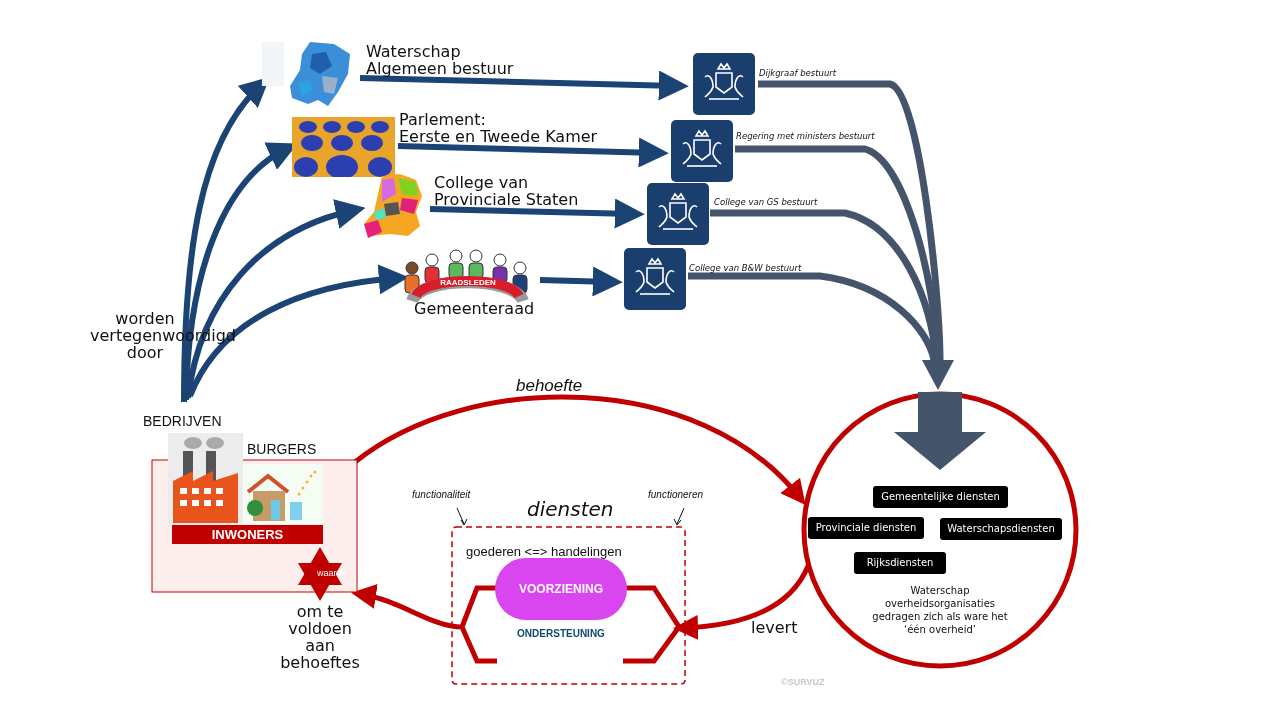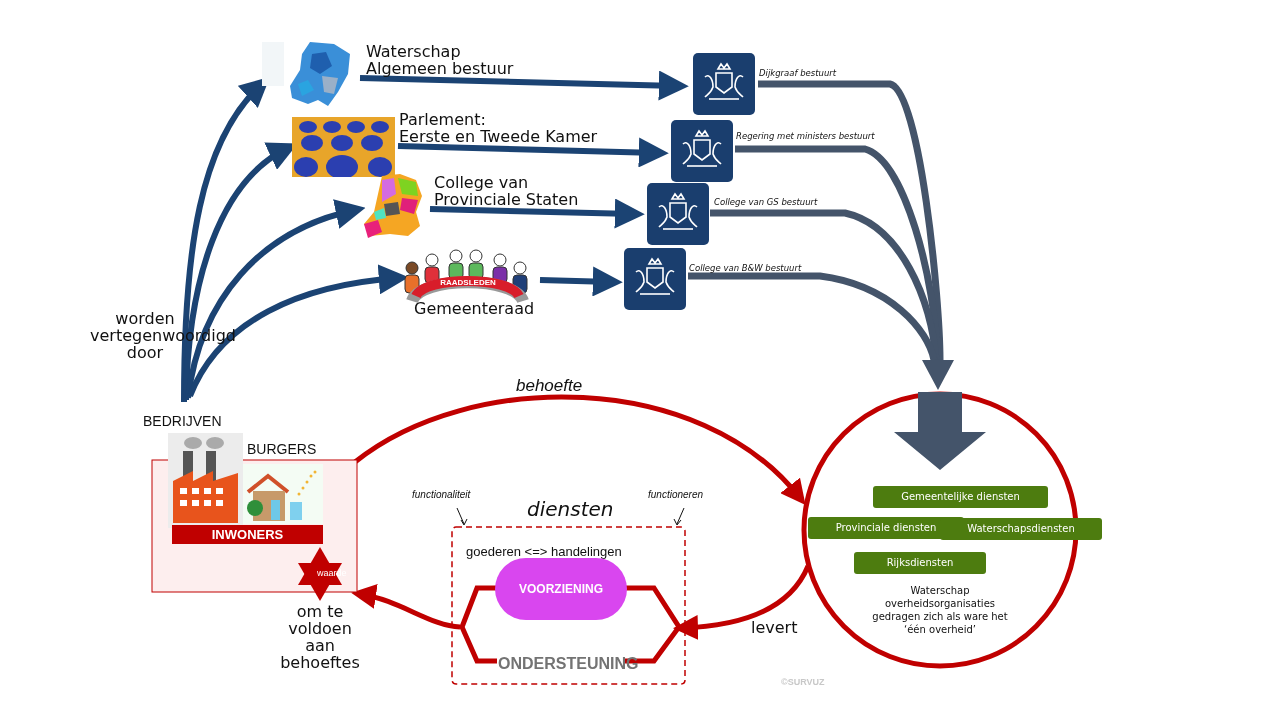--- a/index.html
+++ b/index.html
@@ -3,22 +3,22 @@
 <meta charset="utf-8">
 <style>
   html, body { margin:0; padding:0; }
   body { width:1280px; height:720px; position:relative; background:#ffffff; overflow:hidden;
          font-family:"Liberation Sans", sans-serif; color:#111; }
   svg.layer { position:absolute; left:0; top:0; width:1280px; height:720px; }
   .abs { position:absolute; }
   .lbl { font-family:"DejaVu Sans", sans-serif; font-size:16px; line-height:17px; color:#111; }
   .gov-caption { font-family:"DejaVu Sans", sans-serif; font-style:italic; font-size:8.5px; color:#111; white-space:nowrap; }
   .crest { width:62px; height:62px; background:#1a3e6e; border-radius:5px; }
-  .svc { position:absolute; background:#4d7c0f; color:#fff; font-family:"DejaVu Sans", sans-serif; font-size:10px;
-         height:22px; line-height:22px; text-align:center; border-radius:3px; padding:0 24px; white-space:nowrap; }
+  .svc { position:absolute; background:#000000; color:#fff; font-family:"DejaVu Sans", sans-serif; font-size:10px;
+         height:22px; line-height:22px; text-align:center; border-radius:3px; padding:0 4px; white-space:nowrap; }
   .big { font-size:14px; }
   .italic-title { font-style:italic; }
   .center { text-align:center; }
 </style>
 </head>
 <body>
 
 <svg class="layer" viewBox="0 0 1280 720">
   <defs>
     <marker id="navyHead" markerWidth="5" markerHeight="5" refX="3.2" refY="2.5" orient="auto" markerUnits="strokeWidth">
@@ -249,21 +249,21 @@
 <div class="abs gov-caption" style="left:689px; top:263px;">College van B&amp;W bestuurt</div>
 
 <div class="abs italic-title" style="left:516px; top:376px; font-size:17px;">behoefte</div>
 <div class="abs lbl" style="left:751px; top:619px;">levert</div>
 
 <div class="abs italic-title" style="left:412px; top:489px; font-size:10px;">functionaliteit</div>
 <div class="abs italic-title" style="left:648px; top:489px; font-size:10px;">functioneren</div>
 <div class="abs italic-title" style="left:527px; top:497px; font-size:20px; font-family:'DejaVu Sans', sans-serif;">diensten</div>
 <div class="abs" style="left:466px; top:544px; font-size:13px;">goederen  &lt;=&gt;  handelingen</div>
 <div class="abs" style="left:495px; top:558px; width:132px; height:62px; border-radius:31px; background:#d946ef; color:#fff; font-weight:bold; font-size:12px; text-align:center; line-height:62px;">VOORZIENING</div>
-<div class="abs" style="left:498px; top:655px; width:126px; background:#fff; color:#737373; font-weight:bold; font-size:16px; text-align:center;">ONDERSTEUNING</div>
+<div class="abs" style="left:498px; top:628px; width:126px; background:#fff; color:#0c4a6e; font-weight:bold; font-size:10px; text-align:center;">ONDERSTEUNING</div>
 
 <div class="svc" style="left:873px; top:486px; width:127px;">Gemeentelijke diensten</div>
 <div class="svc" style="left:808px; top:517px; width:108px;">Provinciale diensten</div>
 <div class="svc" style="left:940px; top:518px; width:114px;">Waterschapsdiensten</div>
 <div class="svc" style="left:854px; top:552px; width:84px;">Rijksdiensten</div>
 <div class="abs center" style="left:850px; top:584px; width:180px; font-family:'DejaVu Sans', sans-serif; font-size:10px; line-height:13px;">
   <div>Waterschap</div>
   <div>overheidsorganisaties</div>
   <div>gedragen zich als ware het</div>
   <div>‘één overheid’</div>

